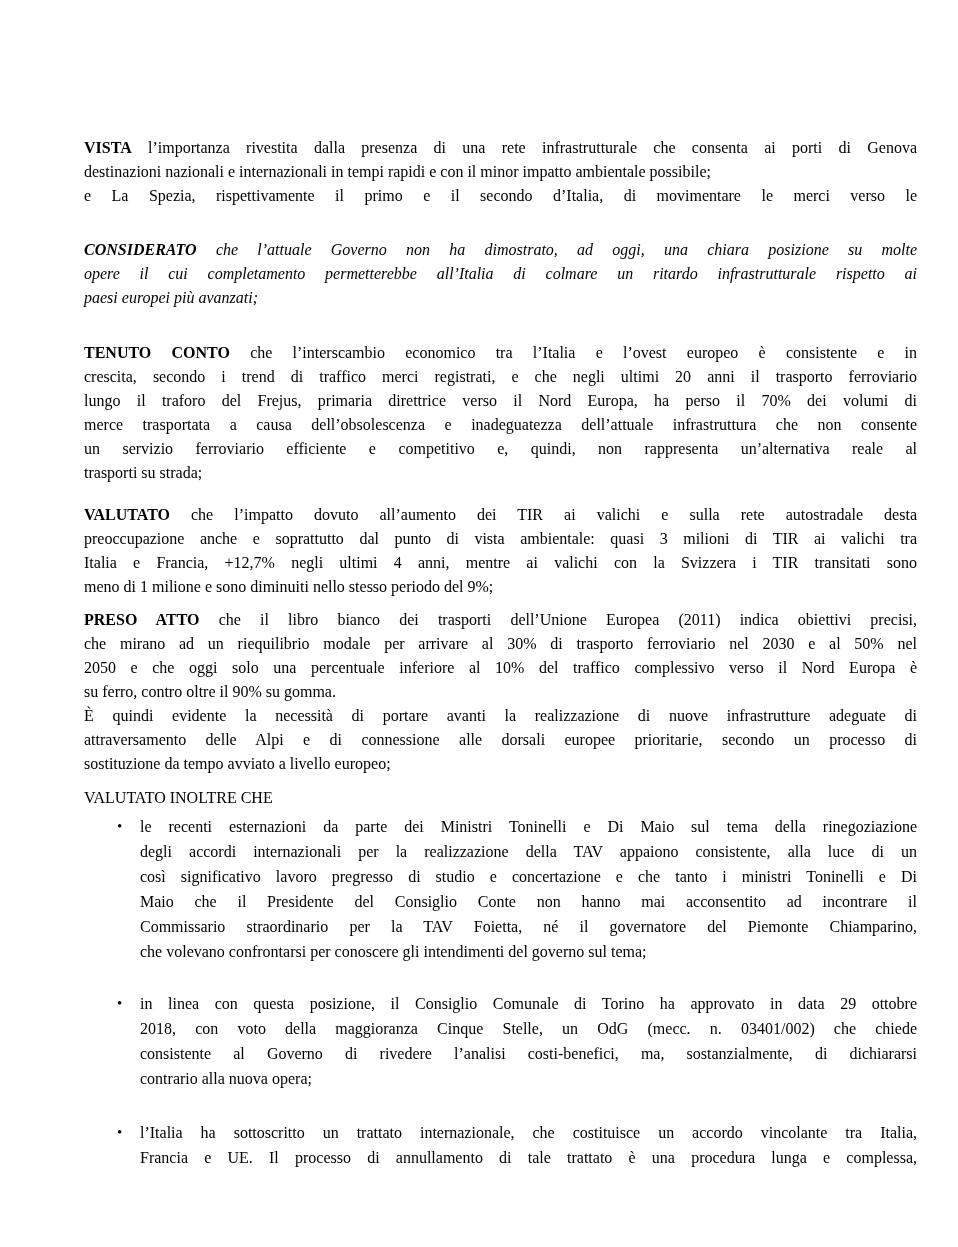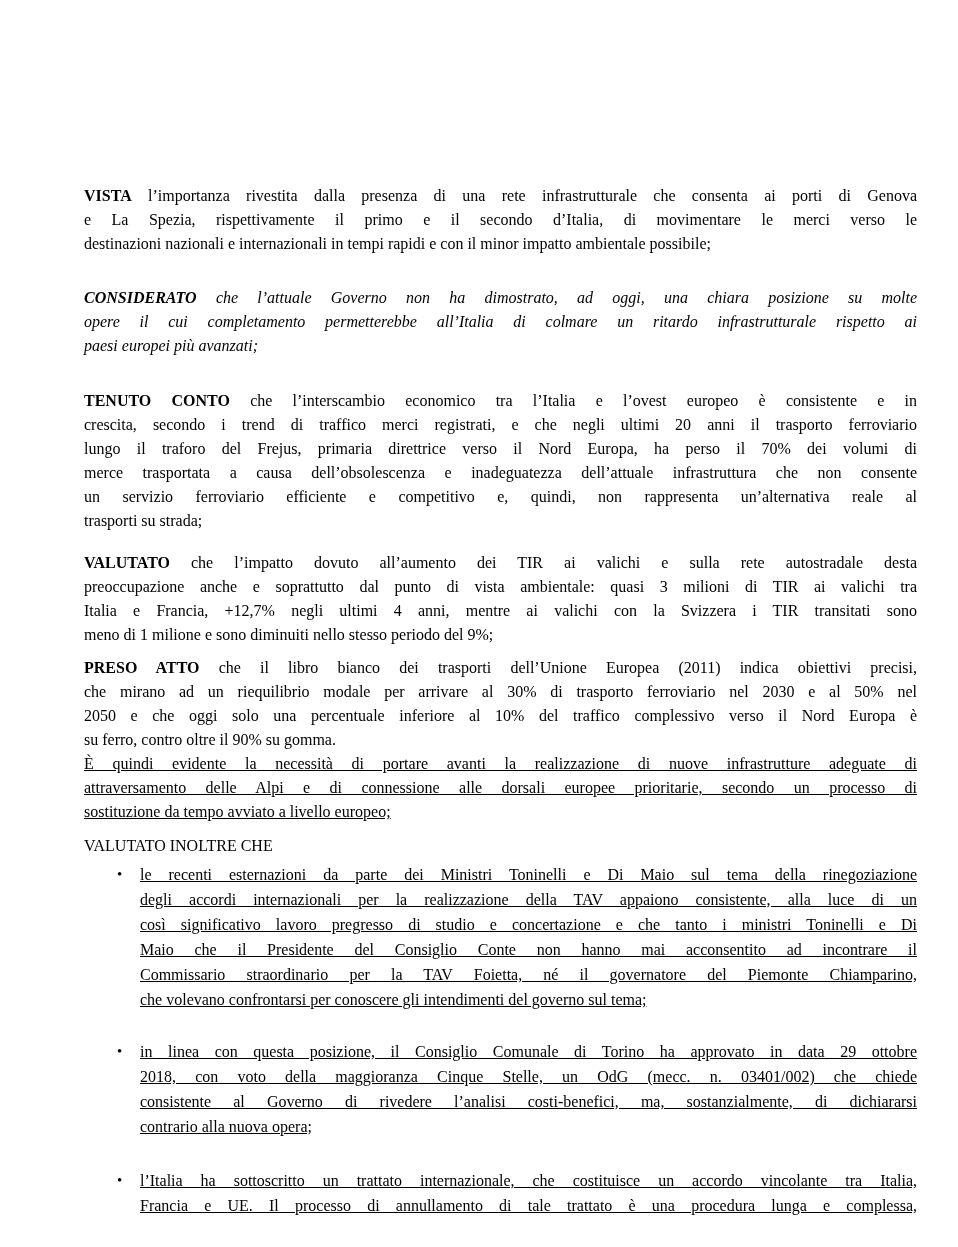--- a/index.html
+++ b/index.html
@@ -13,21 +13,20 @@
     height: 1247px;
     background: #ffffff;
     overflow: hidden;
     font-family: "Liberation Serif", "DejaVu Serif", serif;
     color: #000000;
   }
   .doc {
     box-sizing: border-box;
     padding: 136px 41px 0 84px;
     font-size: 16px;
-    margin-top: 48px;
   }
   .block { margin: 0; }
   .para .line,
   .heading-line {
     line-height: 24px;
   }
   .line {
     text-align: justify;
     text-align-last: justify;
   }
@@ -49,35 +48,34 @@
     box-sizing: border-box;
     width: 56px;
     padding-left: 33px;
     flex: 0 0 56px;
     line-height: 25px;
     font-size: 15px;
   }
   .bullet .bullet-text {
     flex: 1 1 auto;
     min-width: 0;
-    text-decoration: underline;
   }
   .bullet .line {
     line-height: 25px;
   }
 </style>
 </head>
 <body>
 
 <div class="page">
   <div class="doc" id="doc">
       <div class="block para" style="margin-bottom: 30px;">
         <div class="line"><b class="lead">VISTA</b> l’importanza rivestita dalla presenza di una rete infrastrutturale che consenta ai porti di Genova</div>
+        <div class="line lastline">destinazioni nazionali e internazionali in tempi rapidi e con il minor impatto ambientale possibile;</div>
         <div class="line">e La Spezia, rispettivamente il primo e il secondo d’Italia, di movimentare le merci verso le</div>
-        <div class="line lastline">destinazioni nazionali e internazionali in tempi rapidi e con il minor impatto ambientale possibile;</div>
       </div>
       <div class="block para" style="margin-bottom: 31px; font-style: italic;">
         <div class="line"><b class="lead">CONSIDERATO</b> che l’attuale Governo non ha dimostrato, ad oggi, una chiara posizione su molte</div>
         <div class="line">opere il cui completamento permetterebbe all’Italia di colmare un ritardo infrastrutturale rispetto ai</div>
         <div class="line lastline">paesi europei più avanzati;</div>
       </div>
       <div class="block para" style="margin-bottom: 18px;">
         <div class="line"><b class="lead">TENUTO CONTO</b> che l’interscambio economico tra l’Italia e l’ovest europeo è consistente e in</div>
         <div class="line">crescita, secondo i trend di traffico merci registrati, e che negli ultimi 20 anni il trasporto ferroviario</div>
         <div class="line">lungo il traforo del Frejus, primaria direttrice verso il Nord Europa, ha perso il 70% dei volumi di</div>
@@ -90,21 +88,21 @@
         <div class="line">preoccupazione anche e soprattutto dal punto di vista ambientale: quasi 3 milioni di TIR ai valichi tra</div>
         <div class="line">Italia e Francia, +12,7% negli ultimi 4 anni, mentre ai valichi con la Svizzera i TIR transitati sono</div>
         <div class="line lastline">meno di 1 milione e sono diminuiti nello stesso periodo del 9%;</div>
       </div>
       <div class="block para" style="margin-bottom: 0px;">
         <div class="line"><b class="lead">PRESO ATTO</b> che il libro bianco dei trasporti dell’Unione Europea (2011) indica obiettivi precisi,</div>
         <div class="line">che mirano ad un riequilibrio modale per arrivare al 30% di trasporto ferroviario nel 2030 e al 50% nel</div>
         <div class="line">2050 e che oggi solo una percentuale inferiore al 10% del traffico complessivo verso il Nord Europa è</div>
         <div class="line lastline">su ferro, contro oltre il 90% su gomma.</div>
       </div>
-      <div class="block para" style="margin-bottom: 10px; text-decoration: underline;">
+      <div class="block para" style="margin-bottom: 10px;">
         <div class="line">È quindi evidente la necessità di portare avanti la realizzazione di nuove infrastrutture adeguate di</div>
         <div class="line">attraversamento delle Alpi e di connessione alle dorsali europee prioritarie, secondo un processo di</div>
         <div class="line lastline">sostituzione da tempo avviato a livello europeo;</div>
       </div>
       <div class="block heading" style="margin-bottom: 4px;">
         <div class="heading-line">VALUTATO INOLTRE CHE</div>
       </div>
       <div class="block bullet" style="margin-bottom: 27px;">
         <span class="marker">•</span>
         <div class="bullet-text">

